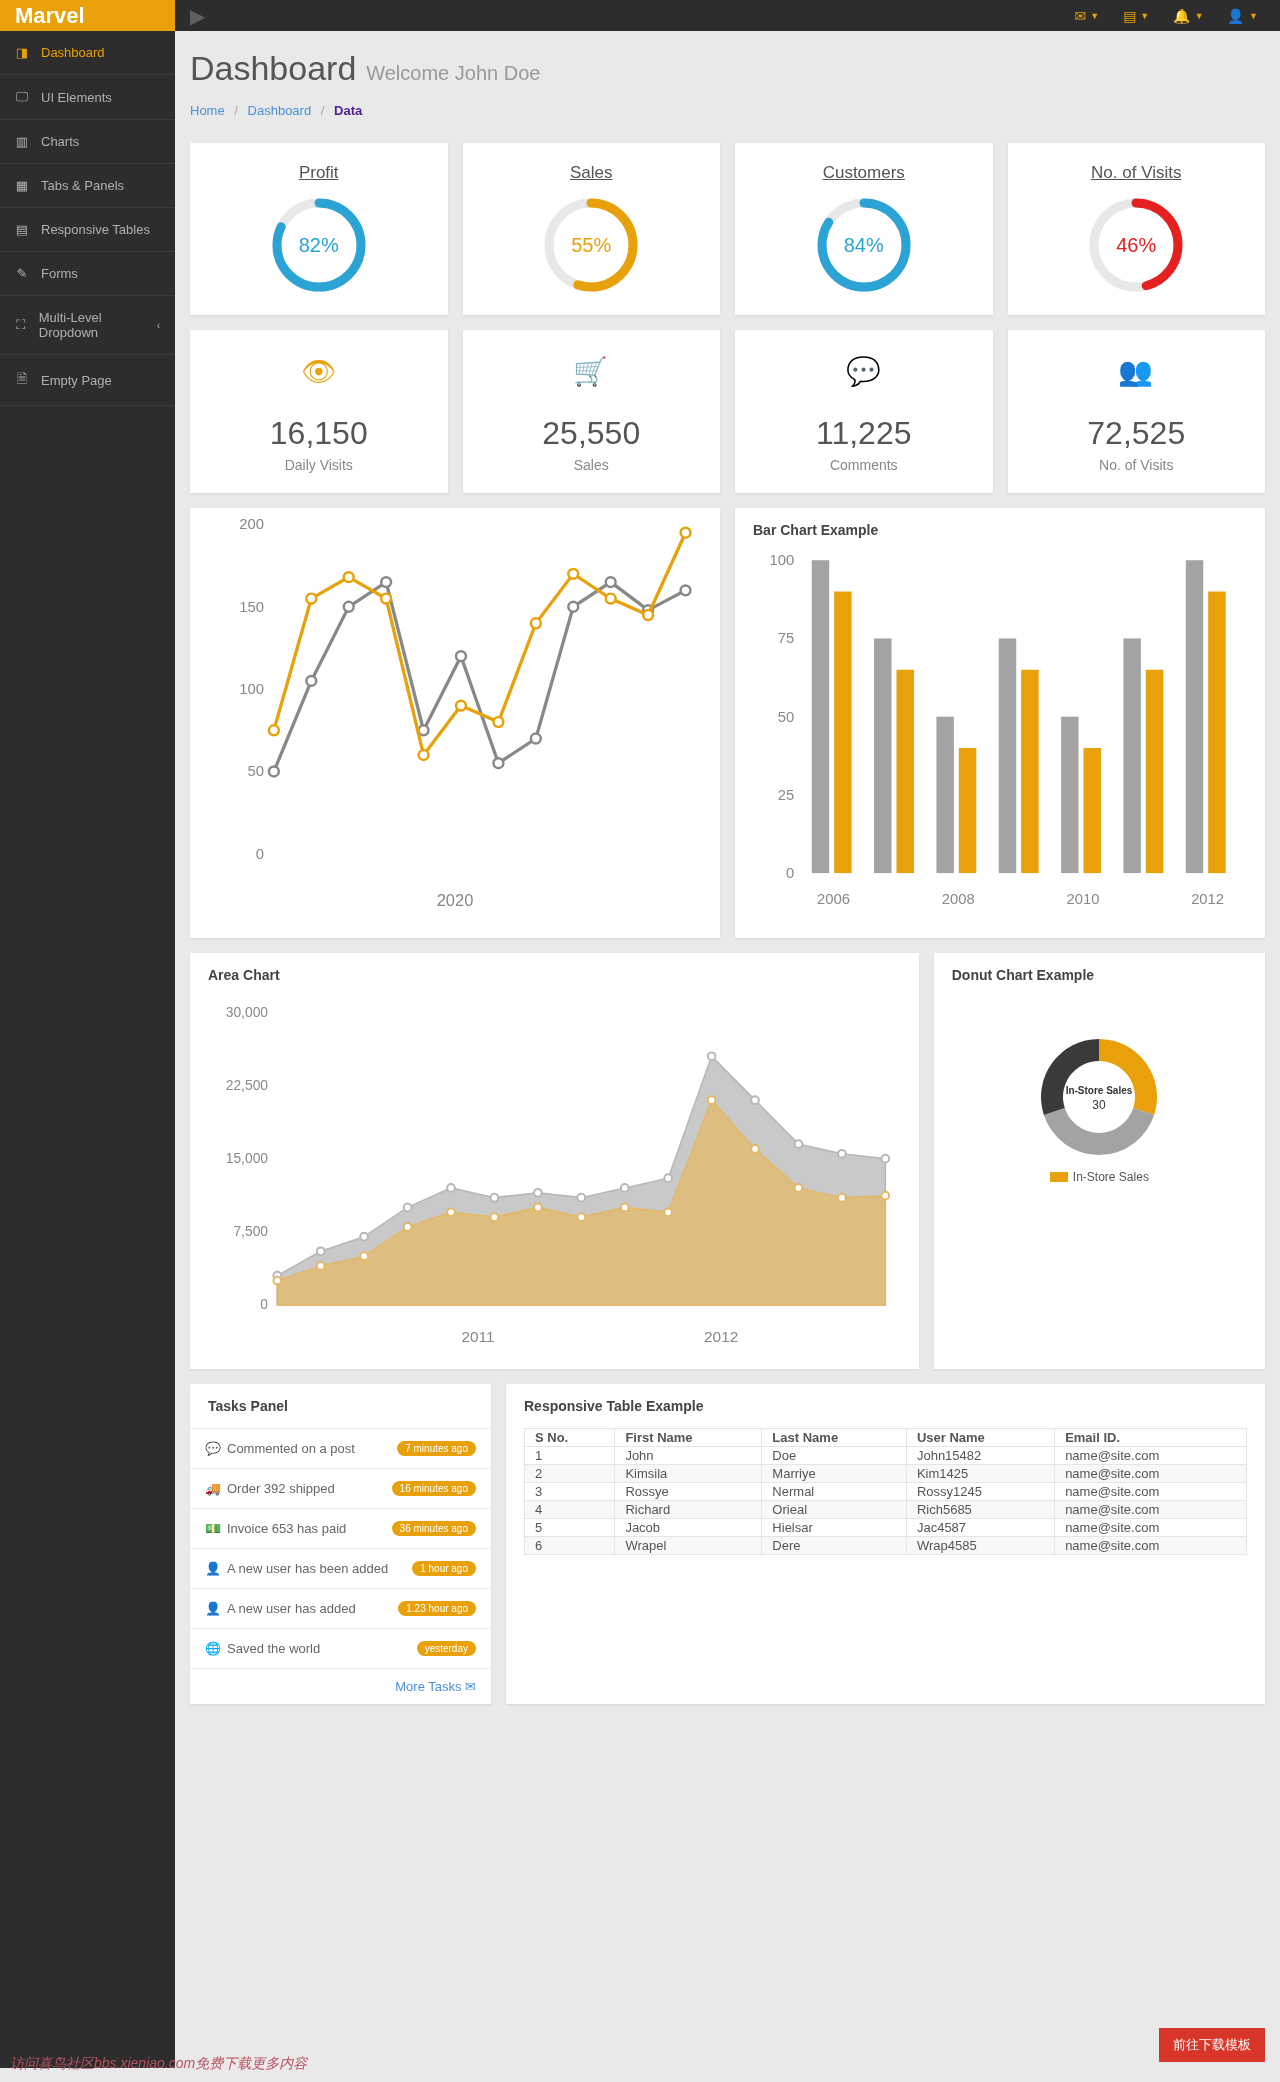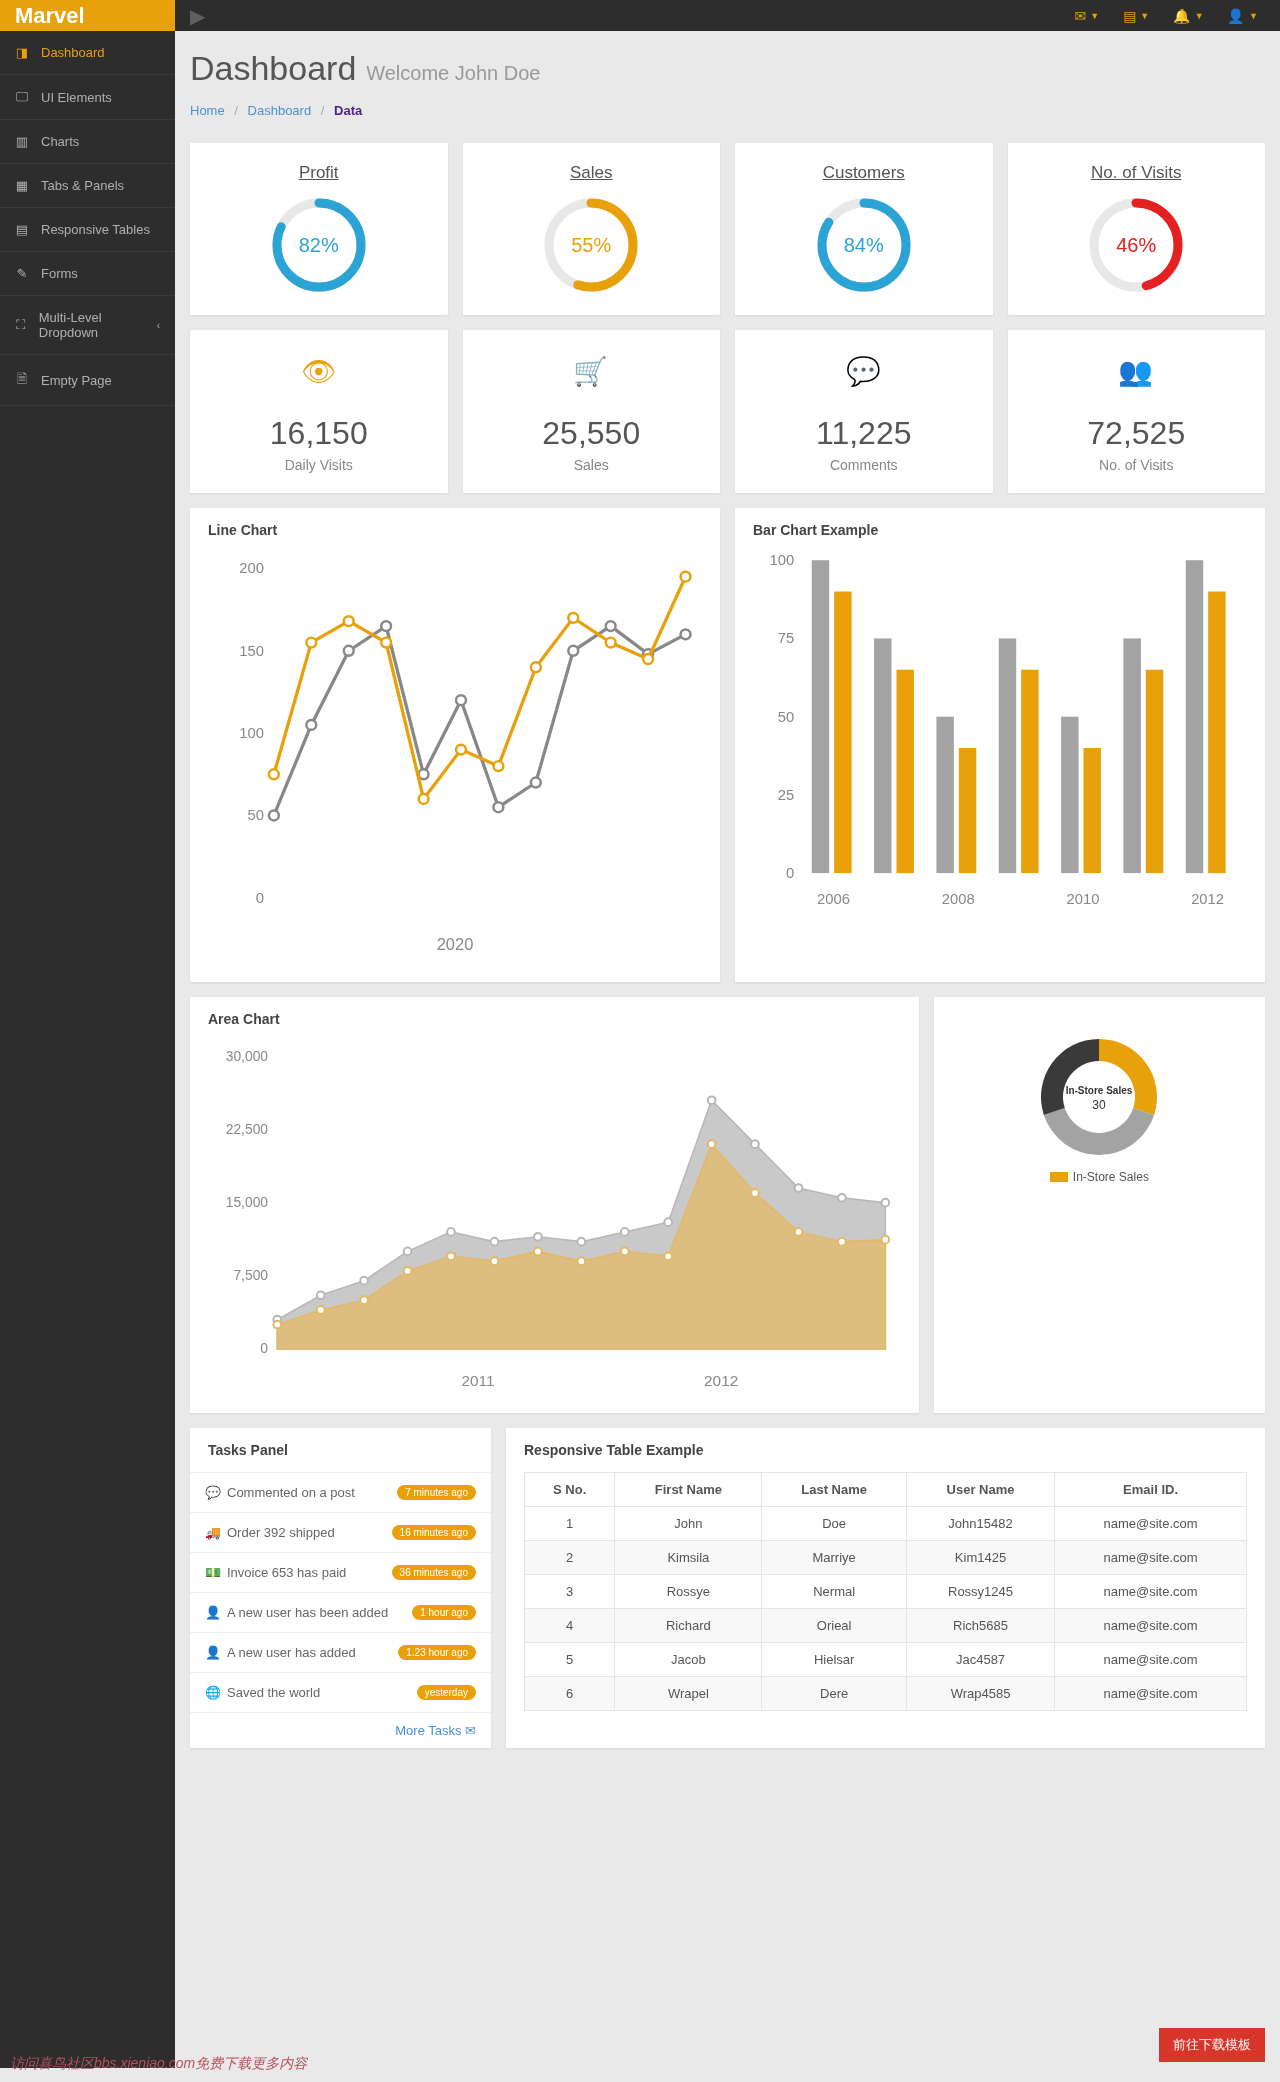--- a/index.html
+++ b/index.html
@@ -43,21 +43,21 @@
 .half > div:last-child { flex: 1; }
 .wide-narrow { display: flex; gap: 15px; }
 .wide-narrow > div:first-child { flex: 2.2; }
 .wide-narrow > div:last-child { flex: 1; }
 .task-list .task { padding: 12px 15px; border-top: 1px solid #eee; font-size: 13px; color: #666; display: flex; align-items: flex-start; gap: 8px; }
 .task-list .task .tico { width: 14px; flex-shrink: 0; color: #666; }
 .task-list .task .txt { flex: 1; }
 .badge { background: #e8a00b; color: #fff; border-radius: 10px; padding: 2px 8px; font-size: 10px; white-space: nowrap; }
 .more-tasks { text-align: right; padding: 10px 15px; color: #4a90d9; font-size: 13px; cursor: pointer; border-top: 1px solid #eee; }
 table { width: 100%; border-collapse: collapse; font-size: 13px; }
-th, td { padding: 9px 10px; text-align: center; border: 1px solid #e5e5e5; }
+th, td { padding: 1px 10px; text-align: left; border: 1px solid #e5e5e5; }
 th { background: #fff; font-weight: bold; color: #555; }
 tr:nth-child(even) td { background: #f8f8f8; }
 .footer-btn { position: fixed; bottom: 20px; right: 15px; background: #d9362b; color: #fff; padding: 8px 14px; border-radius: 0; font-size: 13px; cursor: pointer; }
 .watermark { position: absolute; bottom: 9px; left: 10px; color: #b7525f; font-size: 14px; font-style: italic; }
 .leg { text-align: center; font-size: 12px; }
 .leg .box { display: inline-block; width: 18px; height: 10px; background: #e8a00b; margin-right: 5px; vertical-align: middle; }
 </style>
 </head>
 <body>
 
@@ -201,21 +201,20 @@
    </div>
         <div class="col panel stat-card">
      <div class="ico">👥</div>
      <div class="num">72,525</div>
      <div class="lbl">No. of Visits</div>
    </div>
       </div>
 
     <div class="half" style="margin-bottom:15px">
       <div class="panel">
-        <div class="panel-head">Line Chart</div>
         <div class="panel-body">
             <svg id="line-chart" class="chart-svg" viewBox="0 0 300 250">
               <text x="34" y="213" font-size="9" text-anchor="end" fill="#888">0</text>
               <text x="34" y="163" font-size="9" text-anchor="end" fill="#888">50</text>
               <text x="34" y="113" font-size="9" text-anchor="end" fill="#888">100</text>
               <text x="34" y="63" font-size="9" text-anchor="end" fill="#888">150</text>
               <text x="34" y="13" font-size="9" text-anchor="end" fill="#888">200</text>
               <polyline points="40,160 62.72727272727273,105 85.45454545454545,60 108.18181818181819,45 130.9090909090909,135 153.63636363636363,90 176.36363636363637,155 199.0909090909091,140 221.8181818181818,60 244.54545454545453,45 267.27272727272725,62 290,50" fill="none" stroke="#888" stroke-width="2"></polyline>
               <circle cx="40" cy="160" r="3" fill="#fff" stroke="#888" stroke-width="1.5"></circle>
               <circle cx="62.72727272727273" cy="105" r="3" fill="#fff" stroke="#888" stroke-width="1.5"></circle>
@@ -319,20 +318,21 @@
               <circle cx="355.35714285714283" cy="98.66666666666667" r="2.5" fill="#fff" stroke="#e3b867" stroke-width="1.3"></circle>
               <circle cx="383.57142857142856" cy="124" r="2.5" fill="#fff" stroke="#e3b867" stroke-width="1.3"></circle>
               <circle cx="411.7857142857143" cy="130.33333333333334" r="2.5" fill="#fff" stroke="#e3b867" stroke-width="1.3"></circle>
               <circle cx="440" cy="129.06666666666666" r="2.5" fill="#fff" stroke="#e3b867" stroke-width="1.3"></circle>
               <text x="175.35" y="224" font-size="10" text-anchor="middle" fill="#888">2011</text>
               <text x="333.34999999999997" y="224" font-size="10" text-anchor="middle" fill="#888">2012</text>
             </svg>
           </div>
       </div>
       <div class="panel">
+        <div class="panel-head">Donut Chart Example</div>
         <div class="panel-body" style="text-align:center;padding-top:30px">
           <svg id="donut-chart" viewBox="0 0 140 140" style="width:140px;height:140px">
               <path d="M70,12 A58,58 0 0 1 125.16127794511891,87.92298567374694 L104.23803458662553,81.12461179749809 A36,36 0 0 0 70,34 Z" fill="#e8a00b"></path>
               <path d="M125.16127794511891,87.92298567374694 A58,58 0 0 1 14.838722054881096,87.92298567374695 L35.761965413374476,81.1246117974981 A36,36 0 0 0 104.23803458662553,81.12461179749809 Z" fill="#a3a3a3"></path>
               <path d="M14.838722054881096,87.92298567374695 A58,58 0 0 1 69.99999999999999,12 L70,34 A36,36 0 0 0 35.761965413374476,81.1246117974981 Z" fill="#3a3a3a"></path>
               <text x="70" y="67" font-size="10" text-anchor="middle" font-weight="bold" fill="#333">In-Store Sales</text>
               <text x="70" y="82" font-size="12" text-anchor="middle" fill="#333">30</text>
             </svg>
           <div class="leg"><span class="box"></span><span>In-Store Sales</span></div>
         </div>

